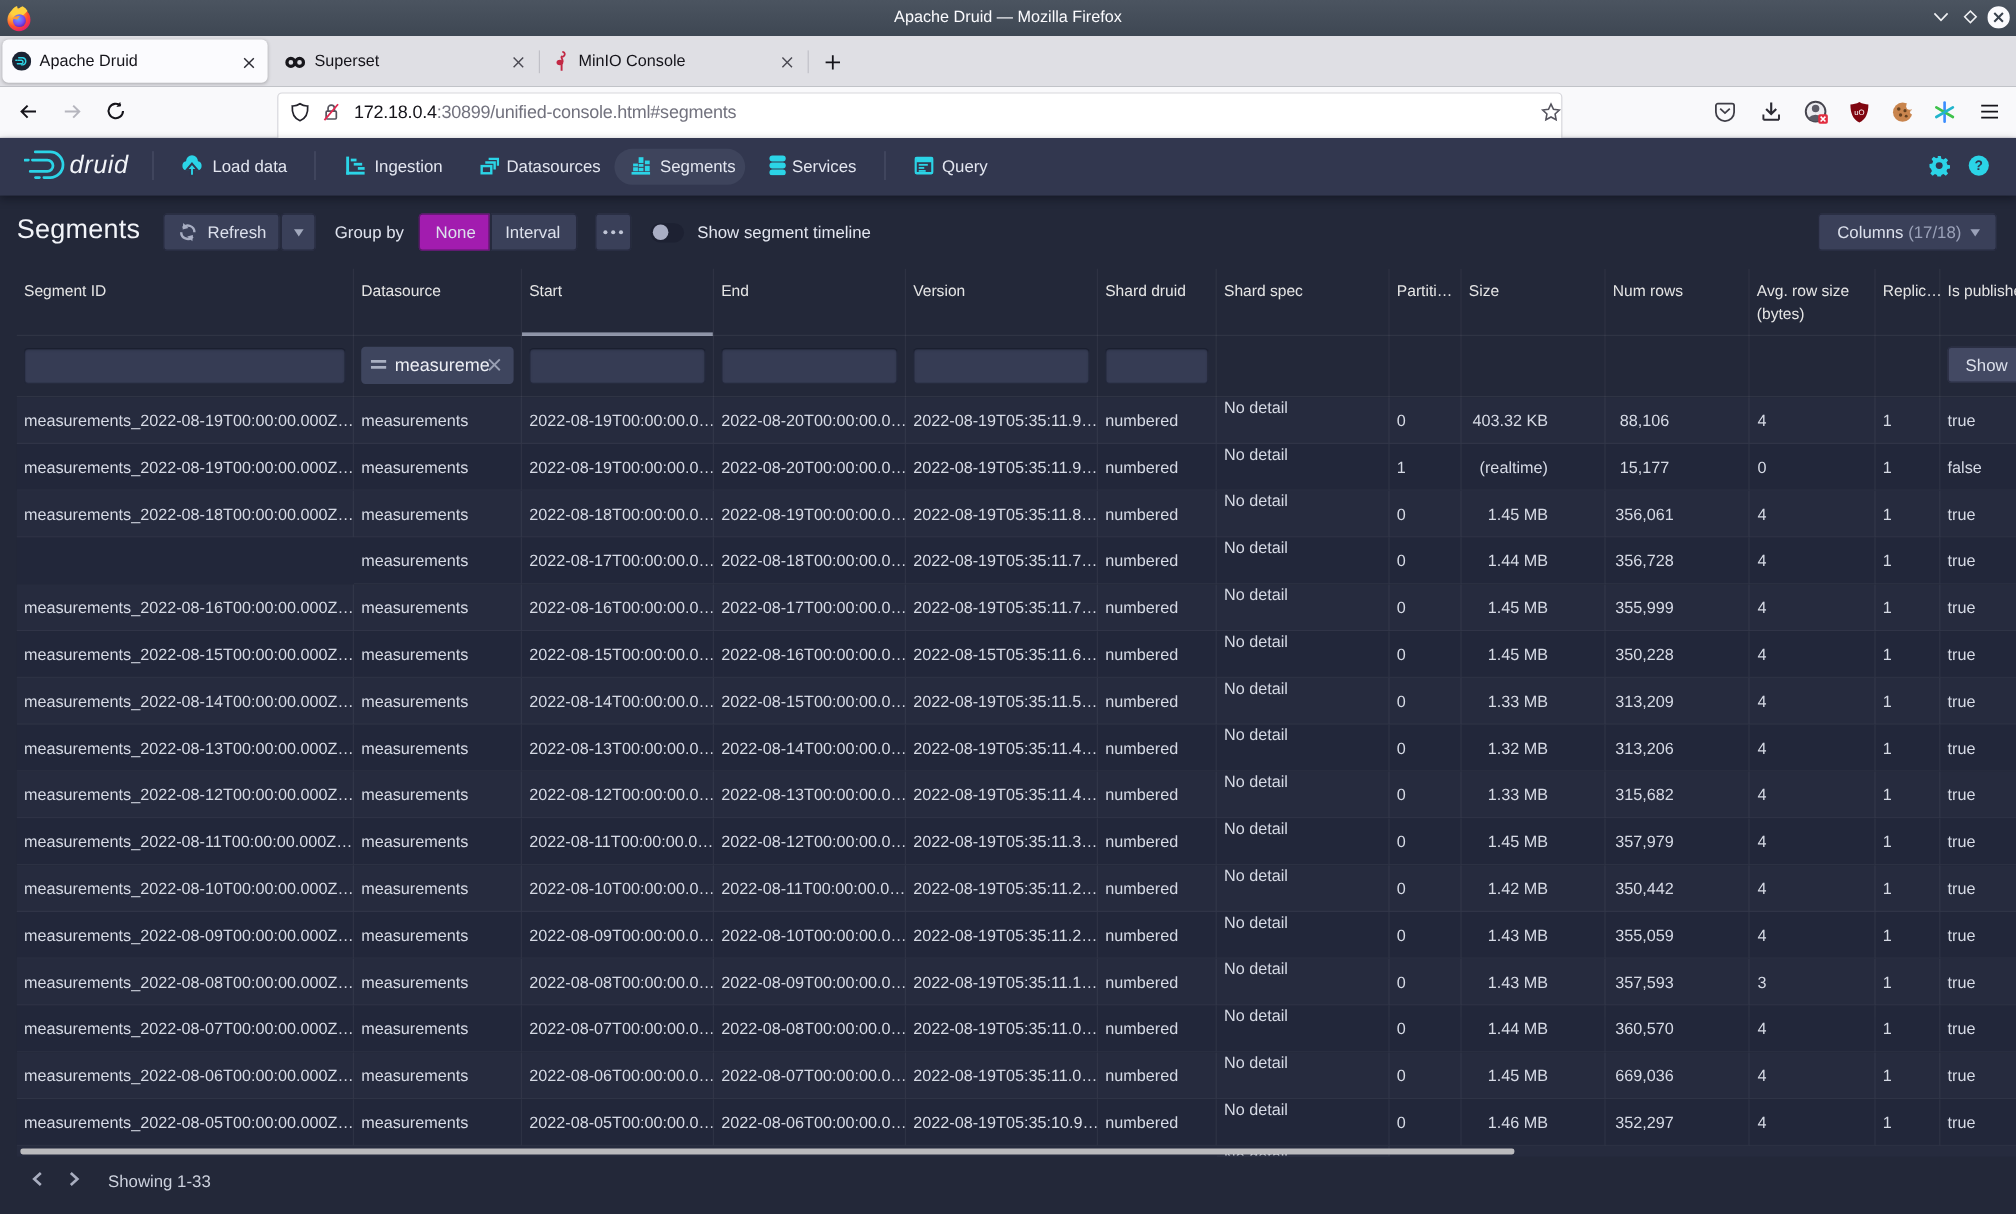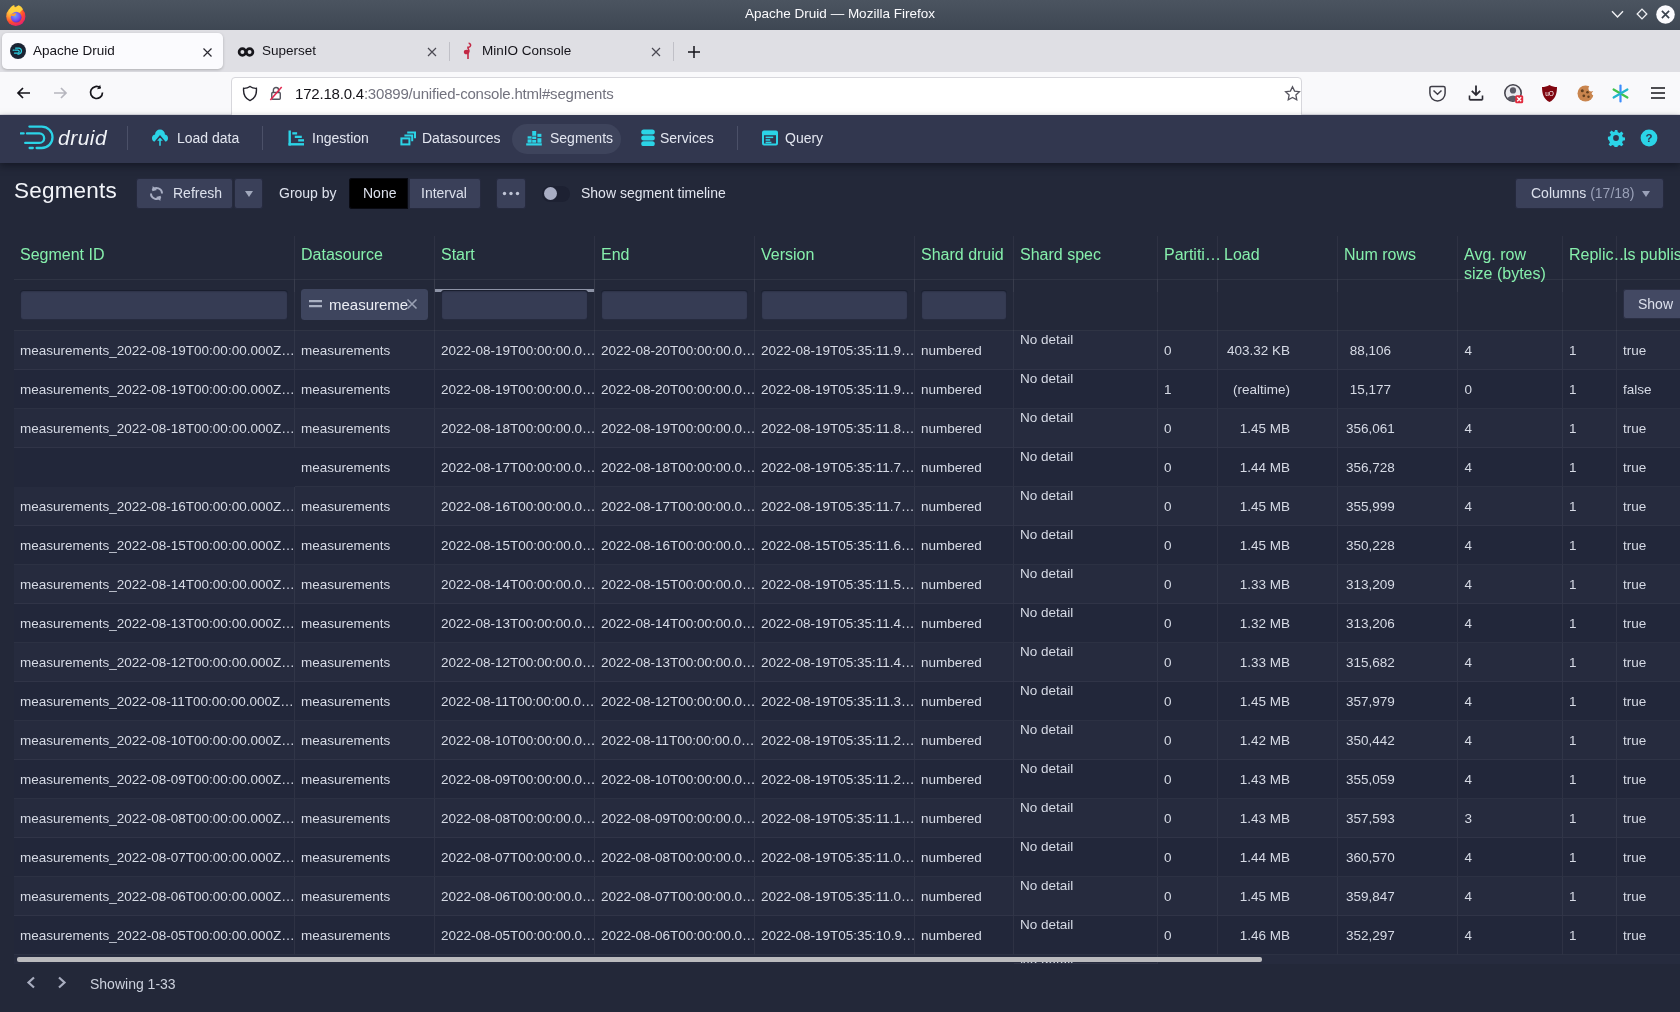--- a/index.html
+++ b/index.html
@@ -18,21 +18,21 @@
 #urltext .dim{color:#72727e}
 
 #dnav{position:absolute;left:0;top:115px;width:1680px;height:48px;background:#32374f;box-shadow:0 3px 7px rgba(8,10,20,.5);z-index:5}
 .navlbl{position:absolute;top:15px;font-size:14px;color:#e3e6f0}
 .navsep{position:absolute;top:11px;width:1px;height:24px;background:#4b5068}
 #seg-pill{position:absolute;left:512px;top:9px;width:109px;height:30px;background:#3e445c;border-radius:15px}
 
 #vh{position:absolute;left:0;top:161px;width:1680px;height:63px}
 #vh .vtitle{position:absolute;left:14px;top:17px;font-size:22.5px;font-weight:400;color:#f2f4f9;letter-spacing:.2px}
 .btn{position:absolute;background:#3a4059;border-radius:3px;box-shadow:inset 0 0 0 1px rgba(17,20,36,.5);color:#dce0ec;font-size:14px}
-.btn.dark{background:#000000}
+.btn.dark{background:#a21caf}
 
 #thead{position:absolute;left:14px;top:224px;width:1666px;height:56px}
 #tfilter{position:absolute;left:14px;top:280px;width:1666px;height:51px}
 .row{position:absolute;left:14px;width:1666px;height:39px}
 .row.odd{background:#262b3e}
 .row.even{background:#22273a}
 .c{position:absolute;top:0;height:100%;padding:0 6px;border-right:1px solid rgba(255,255,255,.05);font-size:13.5px;color:#d6dae5;white-space:nowrap;overflow:hidden;display:flex;align-items:center}
 .row .c{border-bottom:1px solid rgba(255,255,255,.045)}
 .c-sspec .tt{align-self:flex-start;margin-top:1px}
 .c-pub{border-right:none}
@@ -46,21 +46,21 @@
 .c-end{left:581px;width:160px}
 .c-ver{left:741px;width:160px}
 .c-stype{left:901px;width:99px}
 .c-sspec{left:1000px;width:144px}
 .c-part{left:1144px;width:60px}
 .c-size{left:1204px;width:120px}
 .c-nrows{left:1324px;width:120px}
 .c-avg{left:1444px;width:105px}
 .c-repl{left:1549px;width:54px}
 .c-pub{left:1603px;width:163px}
-.hc{position:absolute;top:12px;height:56px;padding:9px 6px 0 6px;border-right:1px solid rgba(255,255,255,.05);font-size:16px;color:#86efac;line-height:19px}
+.hc{position:absolute;top:0;height:56px;padding:9px 6px 0 6px;border-right:1px solid rgba(255,255,255,.05);font-size:13px;color:#e5e5e5;line-height:19px}
 .fc{position:absolute;top:0;height:51px;border-right:1px solid rgba(255,255,255,.05)}
 .finput{position:absolute;left:6px;right:6px;top:9.5px;height:30px;background:#363c54;border-radius:3.5px;box-shadow:inset 0 1px 2px rgba(10,12,24,.55),inset 0 0 0 1px rgba(10,12,24,.3)}
 
 .ico{position:absolute}
 </style>
 </head>
 <body>
 
 <div id="titlebar">
   <svg class="ico" style="left:4px;top:3px" width="24" height="24" viewBox="0 0 24 24">
@@ -336,21 +336,21 @@
 
 <div id="thead">
   <div class="hc c-segid">Segment ID</div>
   <div class="hc c-ds">Datasource</div>
   <div class="hc c-start">Start<div class="abs" style="left:0;top:53px;width:100%;height:3px;background:#8d93a6"></div></div>
   <div class="hc c-end">End</div>
   <div class="hc c-ver">Version</div>
   <div class="hc c-stype">Shard druid</div>
   <div class="hc c-sspec">Shard spec</div>
   <div class="hc c-part">Partiti…</div>
-  <div class="hc c-size">Load</div>
+  <div class="hc c-size">Size</div>
   <div class="hc c-nrows">Num rows</div>
   <div class="hc c-avg">Avg. row size (bytes)</div>
   <div class="hc c-repl">Replic…</div>
   <div class="hc c-pub" style="border-right:none">Is published</div>
   <div class="abs" style="left:0;top:55px;width:1666px;height:1px;background:rgba(255,255,255,.06)"></div>
 </div>
 
 <div id="tfilter">
   <div class="fc c-segid" style="padding:0">
       <div class="finput"></div>
@@ -721,21 +721,21 @@
     <div class="c c-ver ">2022-08-19T05:35:11.0…</div>
     <div class="c c-stype ">numbered</div>
     <div class="c c-sspec ">
       <span class="tt">No detail</span>
     </div>
     <div class="c c-part ">0</div>
     <div class="c c-size ">
       <span class="br bs">1.45 MB</span>
     </div>
     <div class="c c-nrows ">
-      <span class="br bn">359,847</span>
+      <span class="br bn">669,036</span>
     </div>
     <div class="c c-avg ">
       <span class="br ba">4</span>
     </div>
     <div class="c c-repl ">1</div>
     <div class="c c-pub ">true</div>
   </div>
 <div class="row even" style="top:916px">
     <div class="c c-segid ">measurements_2022-08-05T00:00:00.000Z…</div>
     <div class="c c-ds ">measurements</div>

